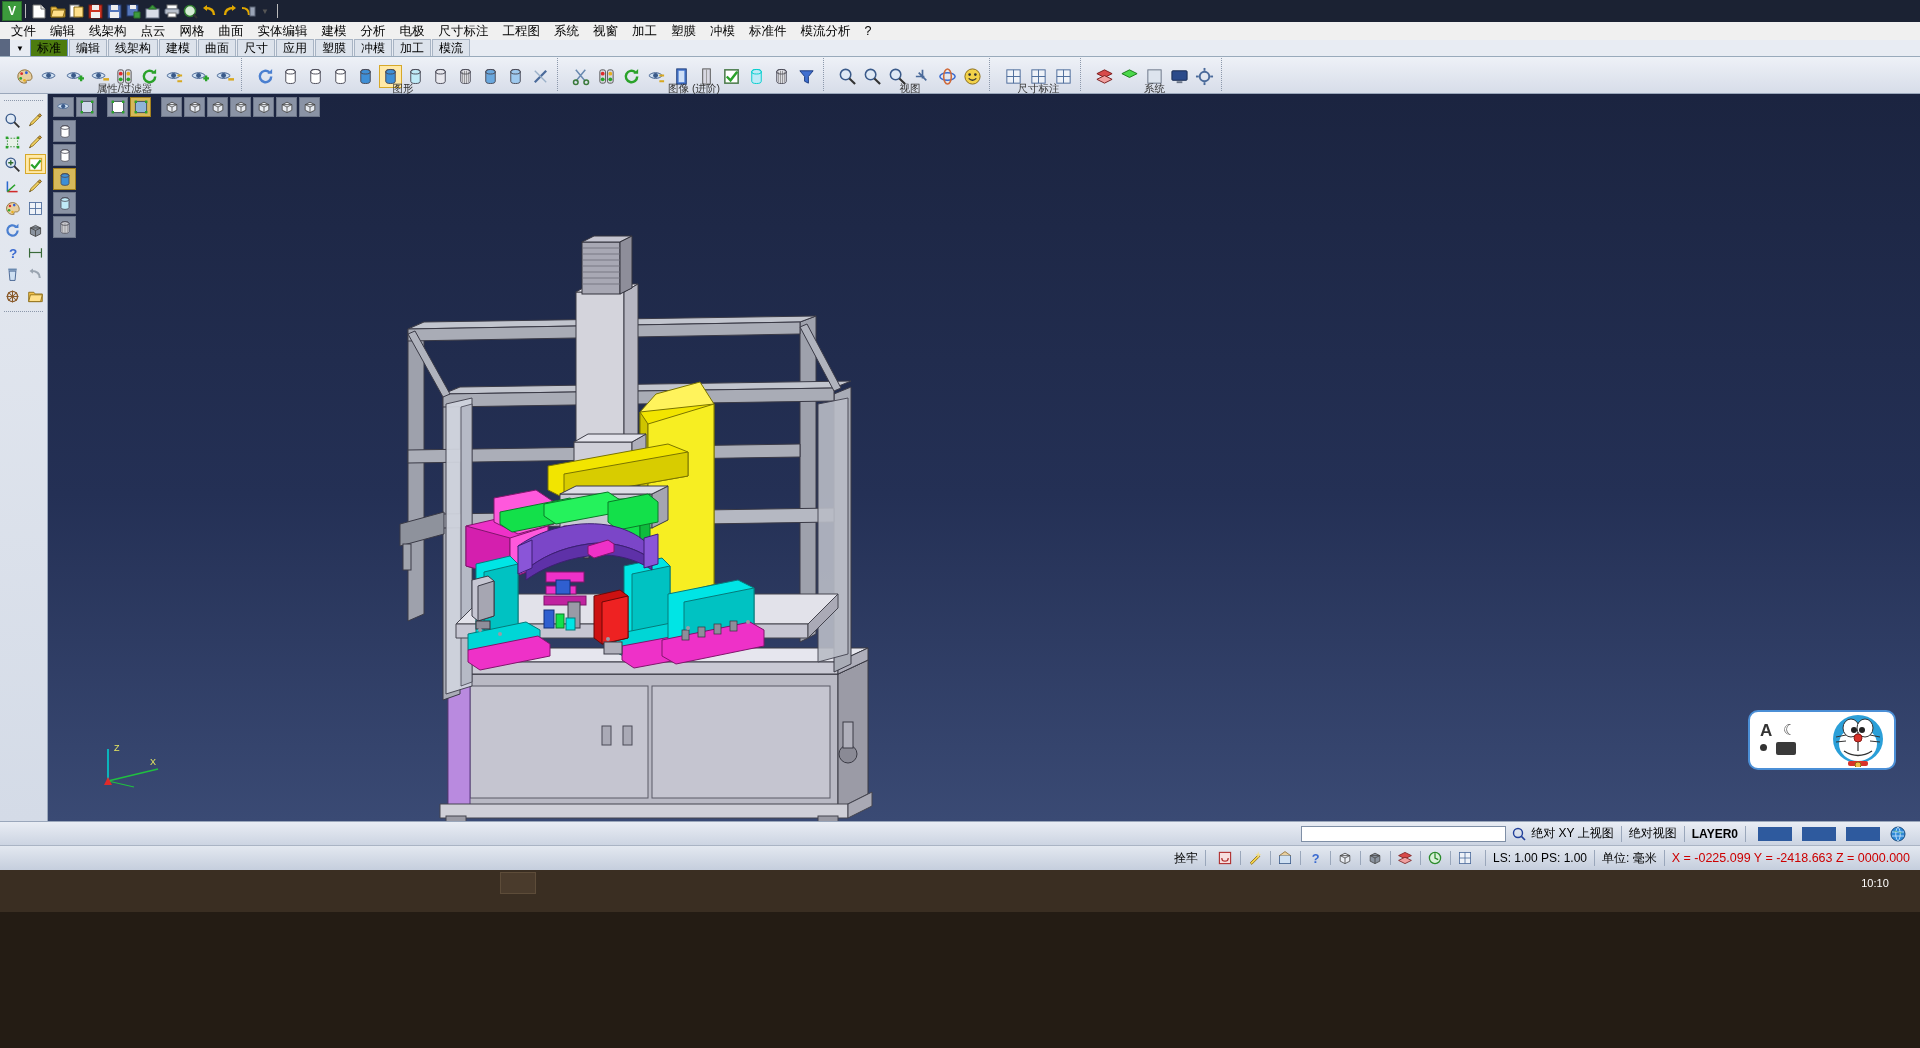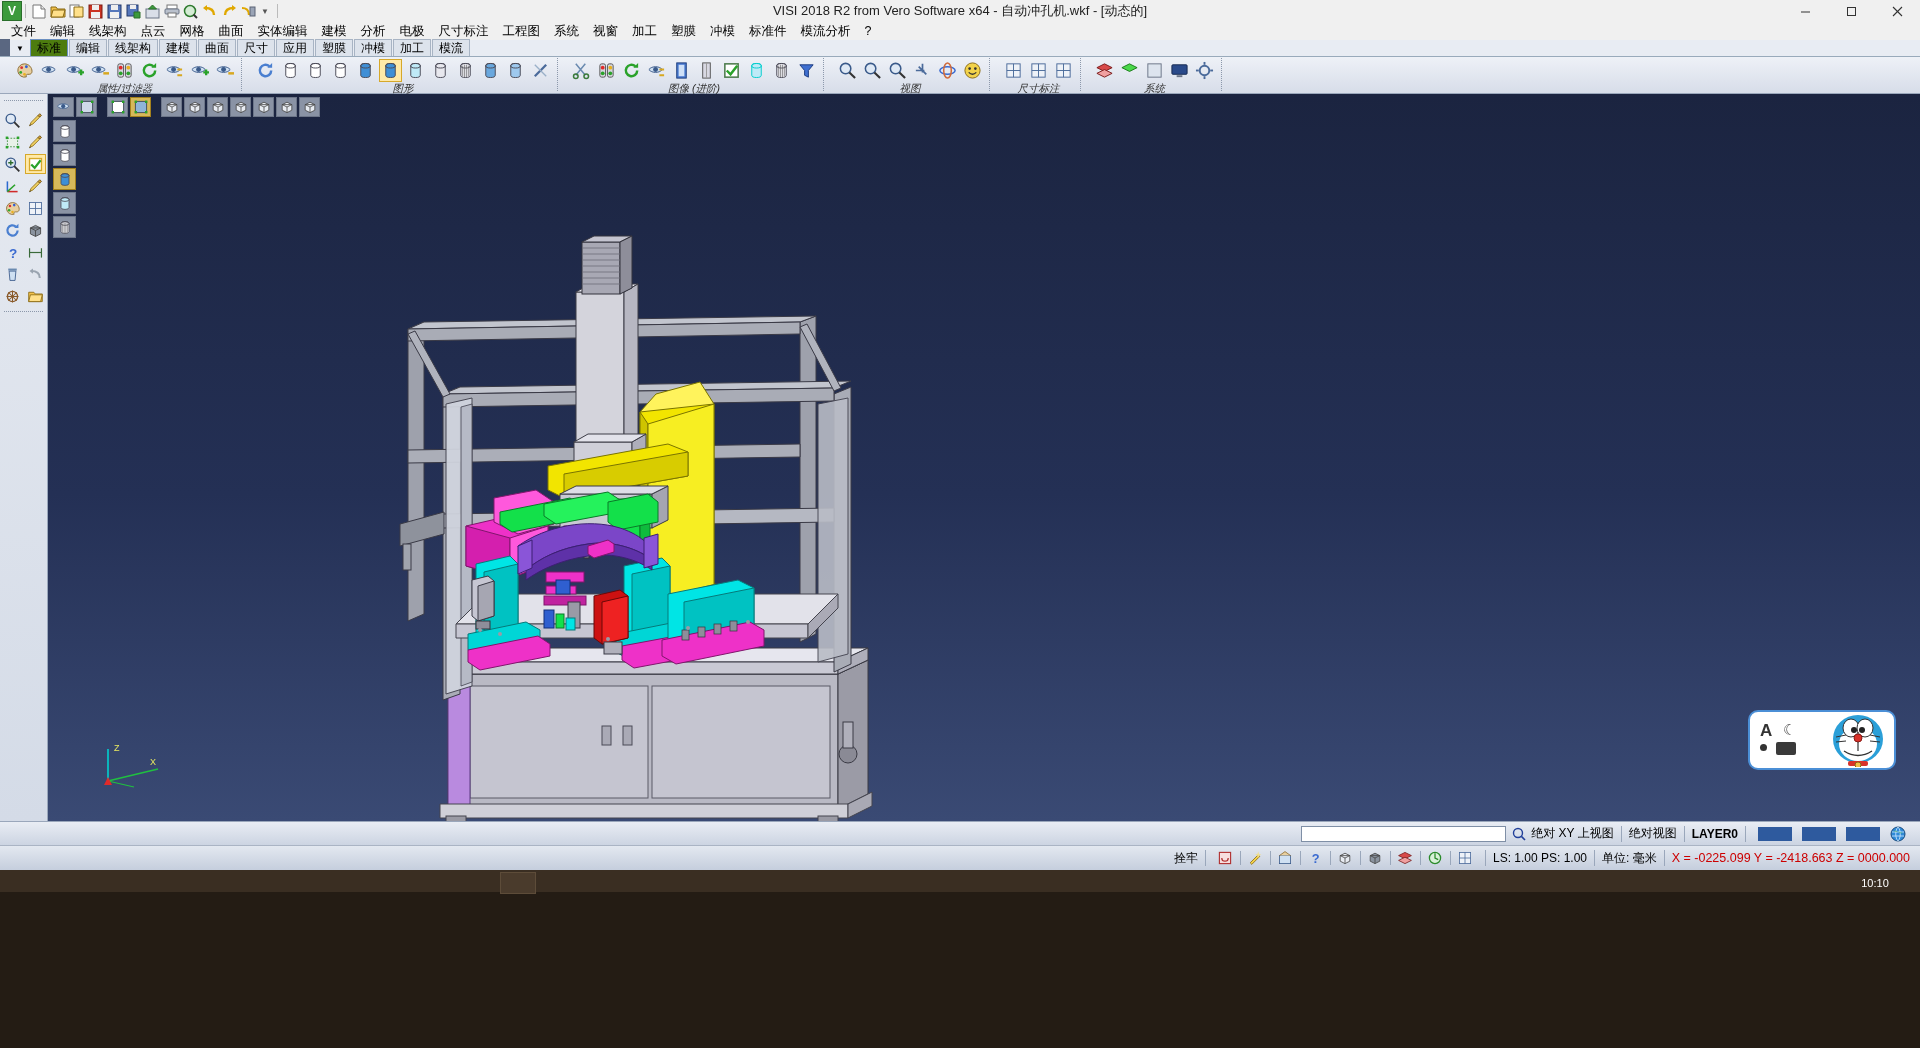--- a/index.html
+++ b/index.html
@@ -53,21 +53,21 @@
   }
   .tab.active{background:#4d7c0f;border-color:#6b8fc0;font-weight:normal;margin-top:8px;}
 
   
   .ribbon{
     position:absolute;left:0;top:57px;width:1920px;height:37px;
     background:linear-gradient(#eef1f7,#d7dde9);
     border-bottom:1px solid #9aa7bb;box-sizing:border-box;
     display:flex;align-items:flex-start;
   }
-  .rgroup{position:relative;height:37px;display:flex;align-items:flex-start;font-style:italic;}
+  .rgroup{position:relative;height:37px;display:flex;align-items:center;}
   .rgroup-icons{display:flex;align-items:center;height:25px;padding:1px 4px 0 4px;}
   .rgroup-label{
     position:absolute;left:0;bottom:0;width:100%;text-align:center;
     font-size:10.5px;color:#333;line-height:11px;
   }
   .rsep{width:7px;height:33px;margin-top:1px;
     border-left:1px dotted #8c98ab;}
   .ricon{
     width:23px;height:23px;margin:0 1px;position:relative;
     display:flex;align-items:center;justify-content:center;
@@ -145,52 +145,31 @@
     box-sizing:border-box;
   }
   .sb-blue{width:34px;height:14px;background:#2e5a9e;margin:0 5px;}
   .sb-icon{width:19px;height:18px;margin:0 3px;display:flex;align-items:center;justify-content:center;}
 
   
   .taskbar{
     position:absolute;left:0;top:870px;width:1920px;height:178px;
     background:#241c14;
   }
-  .tb-strip{position:absolute;left:0;top:0;width:1920px;height:22px;background:#3a2e22;}
+  .tb-strip{position:absolute;left:0;top:0;width:1920px;height:42px;background:#3a2e22;}
   .tb-clock{position:absolute;right:0;top:0;width:90px;height:26px;color:#fff;font-size:11px;
     display:flex;flex-direction:column;align-items:center;justify-content:center;line-height:12px;}
   .tb-item{position:absolute;top:2px;height:22px;background:#4a3b2c;border:1px solid #5d4c39;
     box-sizing:border-box;}
 </style>
 </head>
 <body>
 
 <div class="app">
 
-  <div class="titlebar">
-    <div class="title-text">VISI 2018 R2 from Vero Software x64 - 自动冲孔机.wkf - [动态的]</div>
-    <div class="win-btns">
-      <div class="win-btn">
-        <svg width="11" height="11" viewBox="0 0 11 11">
-            <line x1="1" y1="6" x2="10" y2="6" stroke="#333" stroke-width="1"></line>
-          </svg>
-      </div>
-      <div class="win-btn">
-        <svg width="11" height="11" viewBox="0 0 11 11">
-            <rect x="1.5" y="1.5" width="8" height="8" fill="none" stroke="#333" stroke-width="1"></rect>
-          </svg>
-      </div>
-      <div class="win-btn close">
-        <svg width="11" height="11" viewBox="0 0 11 11">
-            <line x1="1" y1="1" x2="10" y2="10" stroke="#333" stroke-width="1.1"></line>
-            <line x1="10" y1="1" x2="1" y2="10" stroke="#333" stroke-width="1.1"></line>
-          </svg>
-      </div>
-    </div>
-  </div>
 
   <div class="menubar" id="menubar">
       <div class="menu-item">文件</div>
       <div class="menu-item">编辑</div>
       <div class="menu-item">线架构</div>
       <div class="menu-item">点云</div>
       <div class="menu-item">网格</div>
       <div class="menu-item">曲面</div>
       <div class="menu-item">实体编辑</div>
       <div class="menu-item">建模</div>

